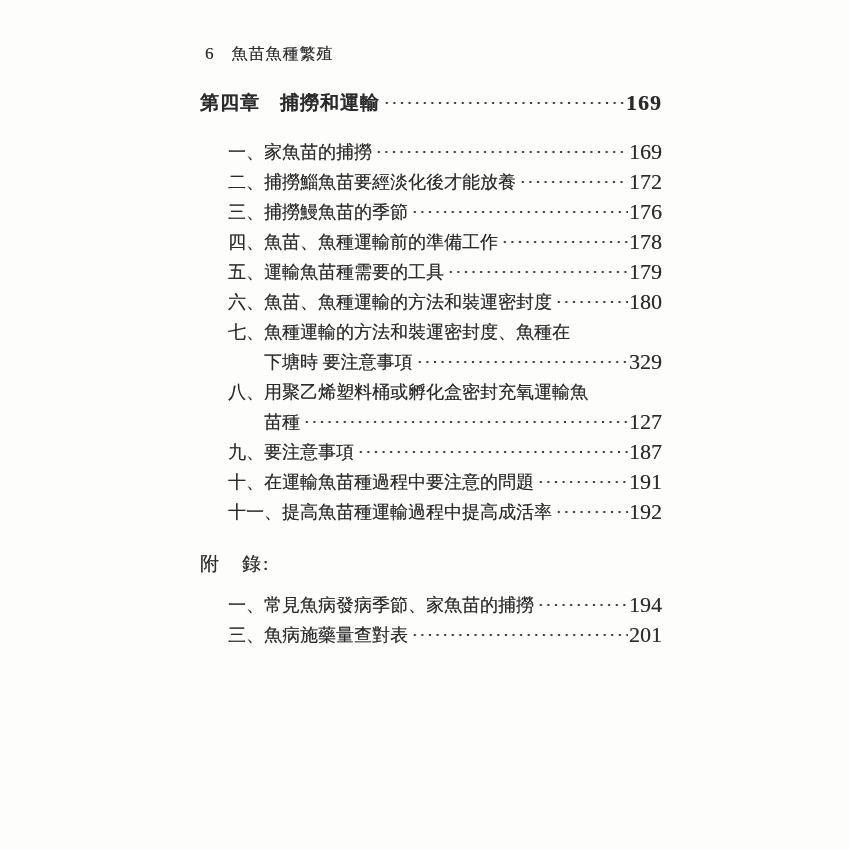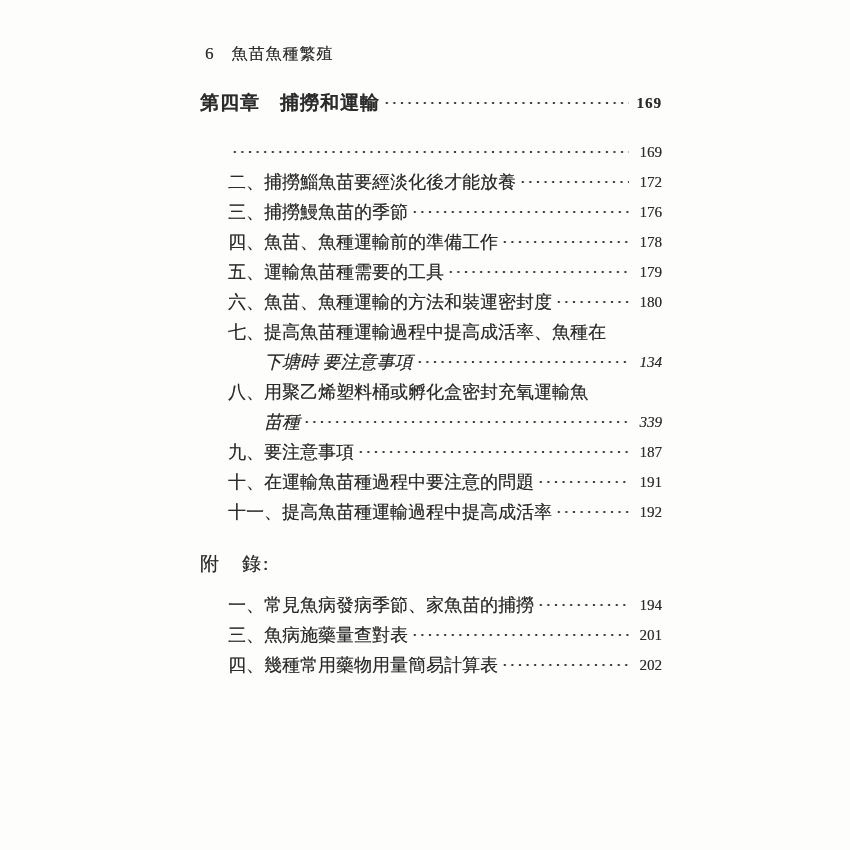--- a/index.html
+++ b/index.html
@@ -41,37 +41,37 @@
     font-size: 18px;
     text-shadow: 0.3px 0.3px 0.4px rgba(40,40,40,0.55);
   }
   .chapter-row {
     font-size: 19px;
     font-weight: bold;
     margin-bottom: 27px;
     letter-spacing: 1px;
   }
   .entry-row { padding-left: 28px; }
-  .cont-row  { padding-left: 64px; font-style: italic; }
+  .cont-row  { padding-left: 64px; }
   .label { white-space: nowrap; }
   .leader {
     flex: 1 1 auto;
     align-self: center;
     height: 12px;
     margin: 0 1px;
     background-image: radial-gradient(circle, #3c3c3c 1.15px, rgba(0,0,0,0) 1.55px);
     background-size: 7.6px 12px;
     background-repeat: repeat-x;
     background-position: 2px 45%;
   }
   .pagenum {
     white-space: nowrap;
     min-width: 32px;
     text-align: right;
-    font-size: 15px;
+    font-size: 22px;
   }
   .appendix-heading {
     font-size: 19px;
     line-height: 22px;
     margin-top: 30px;
     margin-bottom: 19px;
     letter-spacing: 2px;
     text-shadow: 0.3px 0.3px 0.4px rgba(40,40,40,0.55);
   }
 </style>
@@ -86,20 +86,21 @@
 
   <div class="toc">
 
     <div class="toc-row chapter-row">
       <span class="label">第四章　捕撈和運輸</span>
       <span class="leader"></span>
       <span class="pagenum">169</span>
     </div>
 
     <div class="toc-row entry-row">
+      <span class="label">一、家魚苗的捕撈</span>
       <span class="leader"></span>
       <span class="pagenum">169</span>
     </div>
 
     <div class="toc-row entry-row">
       <span class="label">二、捕撈鯔魚苗要經淡化後才能放養</span>
       <span class="leader"></span>
       <span class="pagenum">172</span>
     </div>
 
@@ -121,35 +122,35 @@
       <span class="pagenum">179</span>
     </div>
 
     <div class="toc-row entry-row">
       <span class="label">六、魚苗、魚種運輸的方法和裝運密封度</span>
       <span class="leader"></span>
       <span class="pagenum">180</span>
     </div>
 
     <div class="toc-row entry-row">
-      <span class="label">七、提高魚苗種運輸過程中提高成活率、魚種在</span>
+      <span class="label">七、魚種運輸的方法和裝運密封度、魚種在</span>
     </div>
     <div class="toc-row cont-row">
       <span class="label">下塘時 要注意事項</span>
       <span class="leader"></span>
-      <span class="pagenum">134</span>
+      <span class="pagenum">329</span>
     </div>
 
     <div class="toc-row entry-row">
       <span class="label">八、用聚乙烯塑料桶或孵化盒密封充氧運輸魚</span>
     </div>
     <div class="toc-row cont-row">
       <span class="label">苗種</span>
       <span class="leader"></span>
-      <span class="pagenum">339</span>
+      <span class="pagenum">127</span>
     </div>
 
     <div class="toc-row entry-row">
       <span class="label">九、要注意事項</span>
       <span class="leader"></span>
       <span class="pagenum">187</span>
     </div>
 
     <div class="toc-row entry-row">
       <span class="label">十、在運輸魚苗種過程中要注意的問題</span>
@@ -171,20 +172,15 @@
       <span class="pagenum">194</span>
     </div>
 
 
     <div class="toc-row entry-row">
       <span class="label">三、魚病施藥量查對表</span>
       <span class="leader"></span>
       <span class="pagenum">201</span>
     </div>
 
-    <div class="toc-row entry-row">
-      <span class="label">四、幾種常用藥物用量簡易計算表</span>
-      <span class="leader"></span>
-      <span class="pagenum">202</span>
-    </div>
 
   </div>
 </div>
 
 </body></html>

